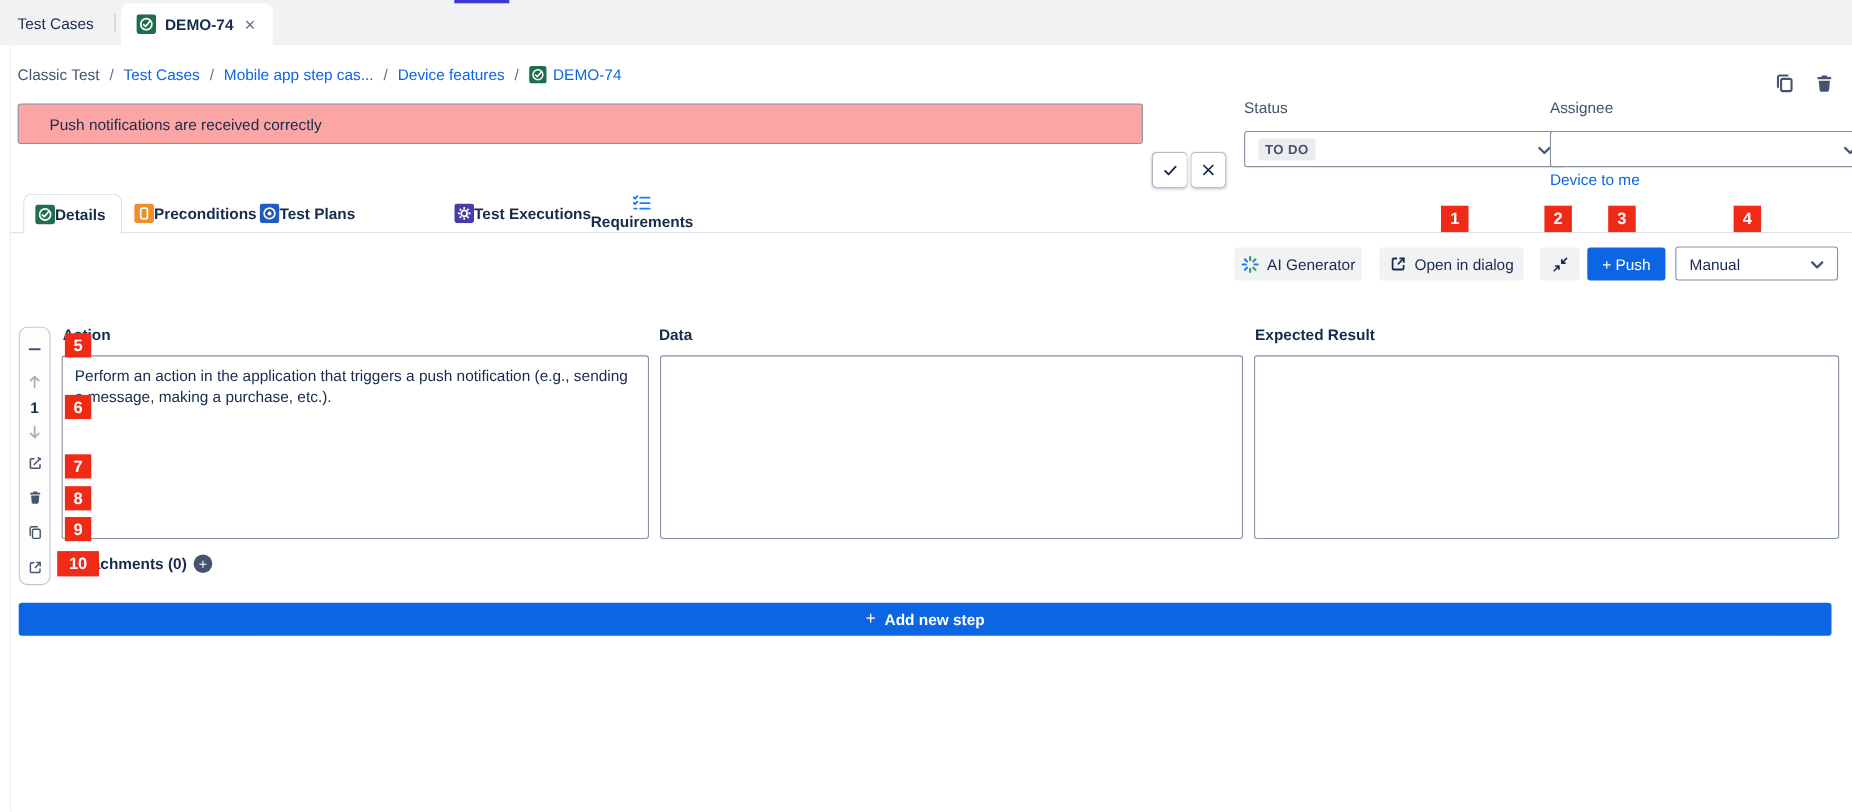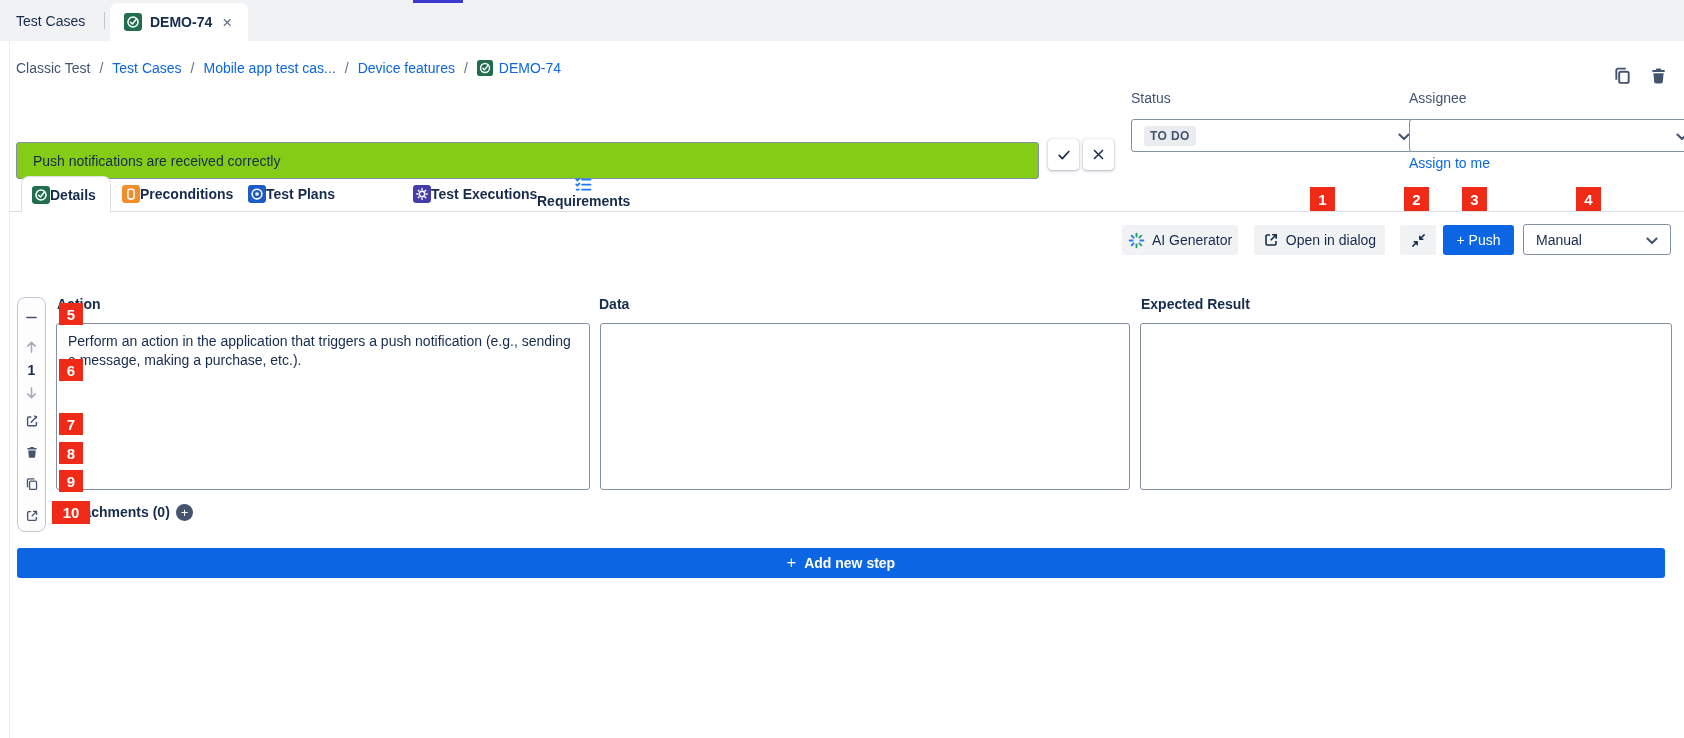--- a/index.html
+++ b/index.html
@@ -27,22 +27,22 @@
   .bc-link { color:#0c66e4; cursor:pointer; }
   .bc-issue { display:flex; align-items:center; gap:6px; color:#0c66e4; cursor:pointer; }
 
   
   .hdr-icon-btn { position:absolute; top:63px; width:24px; height:24px; display:flex; align-items:center; justify-content:center; cursor:pointer; color:#44546f; }
   .hdr-copy { left:1610px; }
   .hdr-trash { left:1646px; }
 
   
   .title-input { position:absolute; left:16px; top:94px; width:1023px; height:37px;
-    border:1px solid #8590a2; border-radius:3px; padding:0 16px; font-size:14px;
-    color:#172b4d; font-family:inherit; background:#84cc16;margin-top:48px; }
+    border:1px solid #8590a2; border-radius:3px; padding:0 28px; font-size:14px;
+    color:#172b4d; font-family:inherit; background:#fca5a5; }
   .confirm-btn { position:absolute; width:31px; height:31px; background:#fff; border:none; border-radius:4px;
     box-shadow:0 1px 3px rgba(9,30,66,.3), 0 0 1px rgba(9,30,66,.3);
     display:flex; align-items:center; justify-content:center; cursor:pointer; color:#172b4d; }
   .btn-accept { left:1048px; top:139px; }
   .btn-cancel { left:1083px; top:139px; font-size:16px; }
   .field-label { position:absolute; top:90px; color:#44546f; }
   .lbl-status { left:1131px; }
   .lbl-assignee { left:1409px; }
   .select-box { position:absolute; top:119px; width:292px; height:33px; background:#fff;
     border:1px solid #8590a2; border-radius:3px; display:flex; align-items:center;
@@ -54,21 +54,21 @@
     padding:3px 6px; border-radius:3px; letter-spacing:.4px; }
   .assign-link { position:absolute; left:1409px; top:155px; color:#0c66e4; cursor:pointer; }
 
   
   .dtabs-border { position:absolute; left:10px; top:211px; width:1674px; height:1px; background:#dcdfe4; }
   .dtab { position:absolute; top:176px; height:36px; display:flex; align-items:center; gap:0;
     font-weight:600; cursor:pointer; color:#172b4d; }
   .dtab-active { left:21px; width:90px; background:#fff; border:1px solid #dcdfe4; border-bottom:1px solid #fff;
     border-radius:8px 8px 0 0; padding:0 10px; top:176px; height:37px; z-index:2; }
   .dtab-preconditions { left:122px; }
-  .dtab-testplans { left:248px; }
+  .dtab-testplans { left:236px; }
   .dtab-testexecutions { left:385px;padding-left:28px; }
   .dtab-requirements { left:537px;flex-direction:column; }
 
   
   .act-btn { position:absolute; top:225px; height:30px; border:none; border-radius:3px;
     display:flex; align-items:center; justify-content:center; gap:7px; cursor:pointer;
     font-family:inherit; font-size:14px; font-weight:500; color:#172b4d; background:#f1f2f4; }
   .btn-ai { left:1122px; width:116px; }
   .btn-dialog { left:1254px; width:131px; }
   .btn-collapse { left:1400px; width:36px; }
@@ -151,21 +151,21 @@
     </div>
   </div>
   <div class="purple-bar"></div>
   <div class="left-rail-line"></div>
 
   <div class="breadcrumb">
     <span>Classic Test</span>
     <span class="sep">/</span>
     <span class="bc-link">Test Cases</span>
     <span class="sep">/</span>
-    <span class="bc-link">Mobile app test cas...</span>
+    <span class="bc-link">Mobile app step cas...</span>
     <span class="sep">/</span>
     <span class="bc-link">Device features</span>
     <span class="sep">/</span>
     <span class="bc-issue">
       <span class="ibx">
         <svg width="16" height="16" viewBox="0 0 20 20">
             <rect width="20" height="20" rx="3.5" fill="#216e4e"></rect>
             <circle cx="10" cy="10" r="5.6" fill="none" stroke="#fff" stroke-width="1.7"></circle>
             <path d="M7.3 10.3l2 2L13.6 7" fill="none" stroke="#fff" stroke-width="1.7" stroke-linecap="round" stroke-linejoin="round"></path>
           </svg>
@@ -209,21 +209,21 @@
   </div>
   <div class="field-label lbl-assignee">Assignee</div>
   <div class="select-box sel-assignee">
     <span></span>
     <span class="chev ibx">
       <svg width="12" height="8" viewBox="0 0 10 7">
           <path d="M1 1.3L5 5.3 9 1.3" fill="none" stroke="#44546f" stroke-width="1.8" stroke-linecap="round" stroke-linejoin="round"></path>
         </svg>
     </span>
   </div>
-  <div class="assign-link">Assign to me</div>
+  <div class="assign-link">Device to me</div>
 
   <div class="dtabs-border"></div>
   <div class="dtab dtab-active">
     <span class="ibx">
       <svg width="18" height="18" viewBox="0 0 20 20">
           <rect width="20" height="20" rx="3.5" fill="#216e4e"></rect>
           <circle cx="10" cy="10" r="5.6" fill="none" stroke="#fff" stroke-width="1.7"></circle>
           <path d="M7.3 10.3l2 2L13.6 7" fill="none" stroke="#fff" stroke-width="1.7" stroke-linecap="round" stroke-linejoin="round"></path>
         </svg>
     </span>

